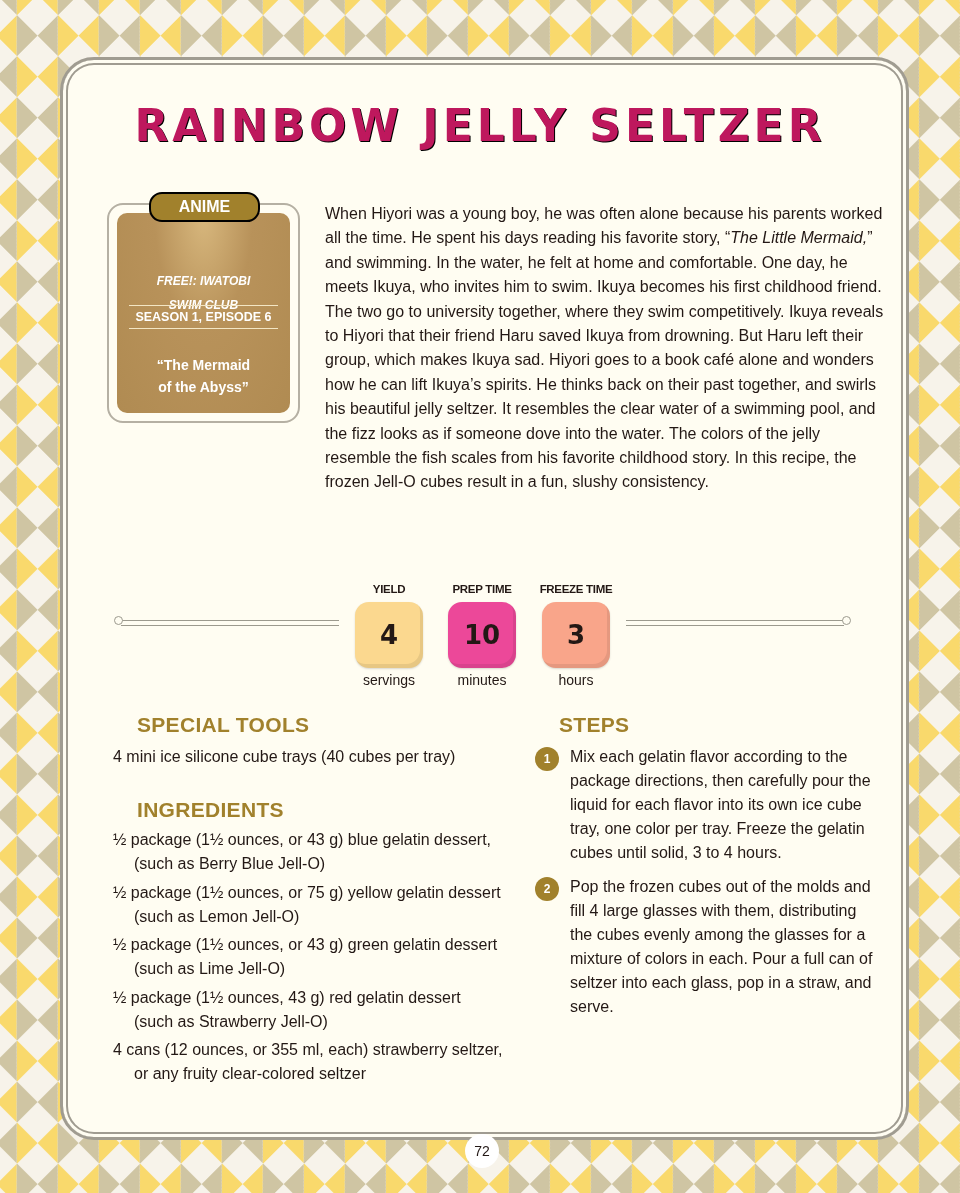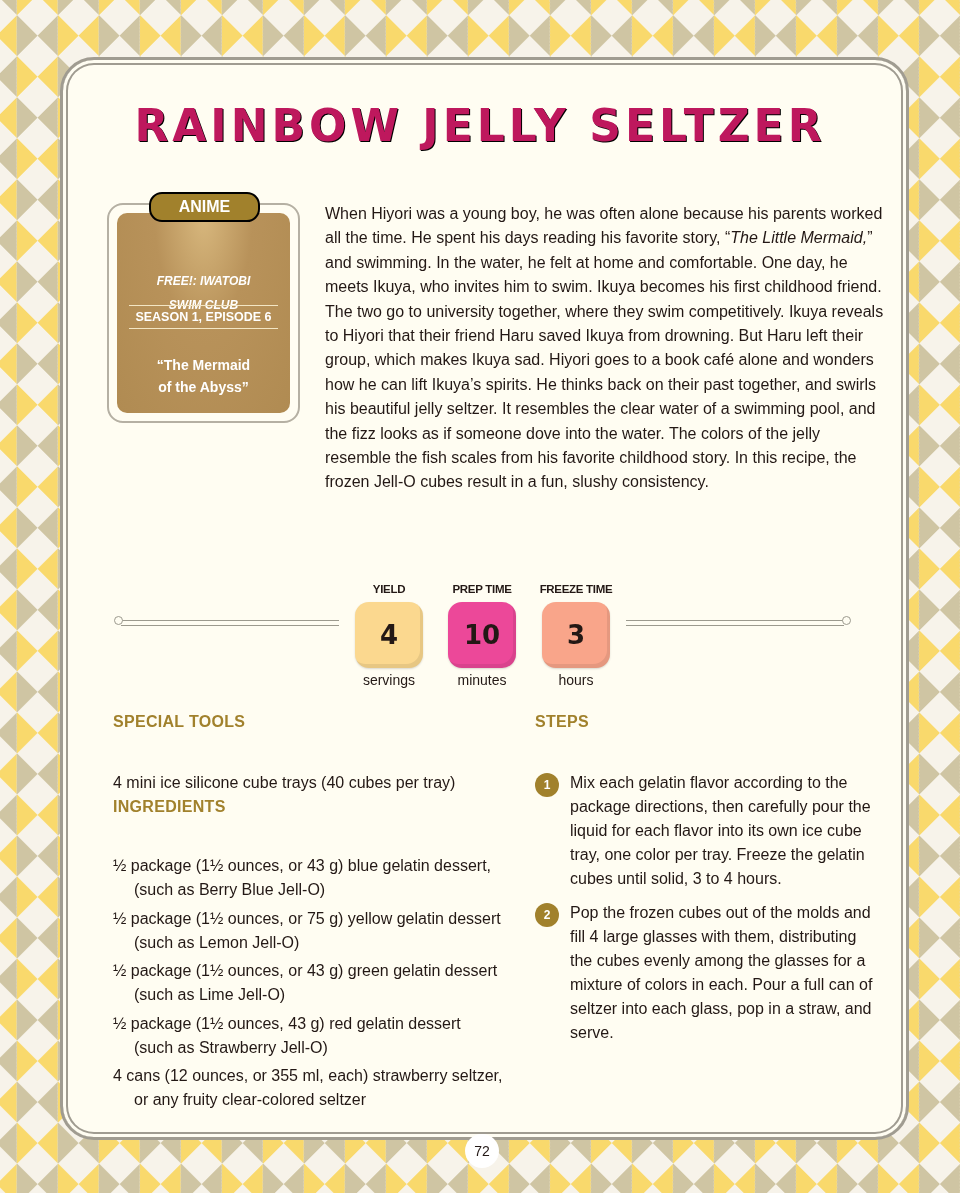--- a/index.html
+++ b/index.html
@@ -58,22 +58,22 @@
   .meta-line { position:absolute; top:620px; height:4px; border-top:1.5px solid #9c9a8e; border-bottom:1.5px solid #9c9a8e; }
   .meta-dot { position:absolute; top:616px; width:7px; height:7px; border:1.5px solid #9c9a8e; border-radius:50%; background:#fffdf2; }
   .meta { position:absolute; top:571px; width:90px; text-align:center;margin-top:12px; }
   .meta-label { font-size:11.5px; font-weight:bold; color:#231815; letter-spacing:-0.3px; }
   .meta-box {
     width:68px; height:66px; margin:7px auto 4px; border-radius:14px;
     font-family:"DejaVu Sans", sans-serif; font-weight:bold; font-size:26px; line-height:66px; color:#231815;
     box-shadow: inset -3px -4px 0 rgba(0,0,0,0.08), 0 1px 2px rgba(0,0,0,0.15);
   }
   .meta-unit { font-size:14px; color:#231815; }
-  .section-h { position:absolute; font-weight:bold; font-size:16px; color:#a1812c; letter-spacing:0.3px; }
-  .body-text { font-size:16px; line-height:24px; color:#231815;margin-top:26px; }
+  .section-h { position:absolute; font-weight:bold; font-size:21px; color:#a1812c; letter-spacing:0.3px;margin-left:24px; }
+  .body-text { font-size:16px; line-height:24px; color:#231815; }
   .ingredients { position:absolute; left:113px; top:828px; width:390px; }
   .ing { padding-left:21px; text-indent:-21px; margin-bottom:4.5px; }
   .steps { position:absolute; left:535px; top:745px; width:345px; }
   .step { position:relative; padding-left:35px; margin-bottom:10px; }
   .step-num {
     position:absolute; left:0; top:2px; width:24px; height:24px; border-radius:50%;
     background:#a1812c; color:#fff; font-size:12px; font-weight:bold; text-align:center; line-height:24px;
   }
   .page-num {
     position:absolute; left:465px; top:1134px; width:34px; height:34px; border-radius:50%;

